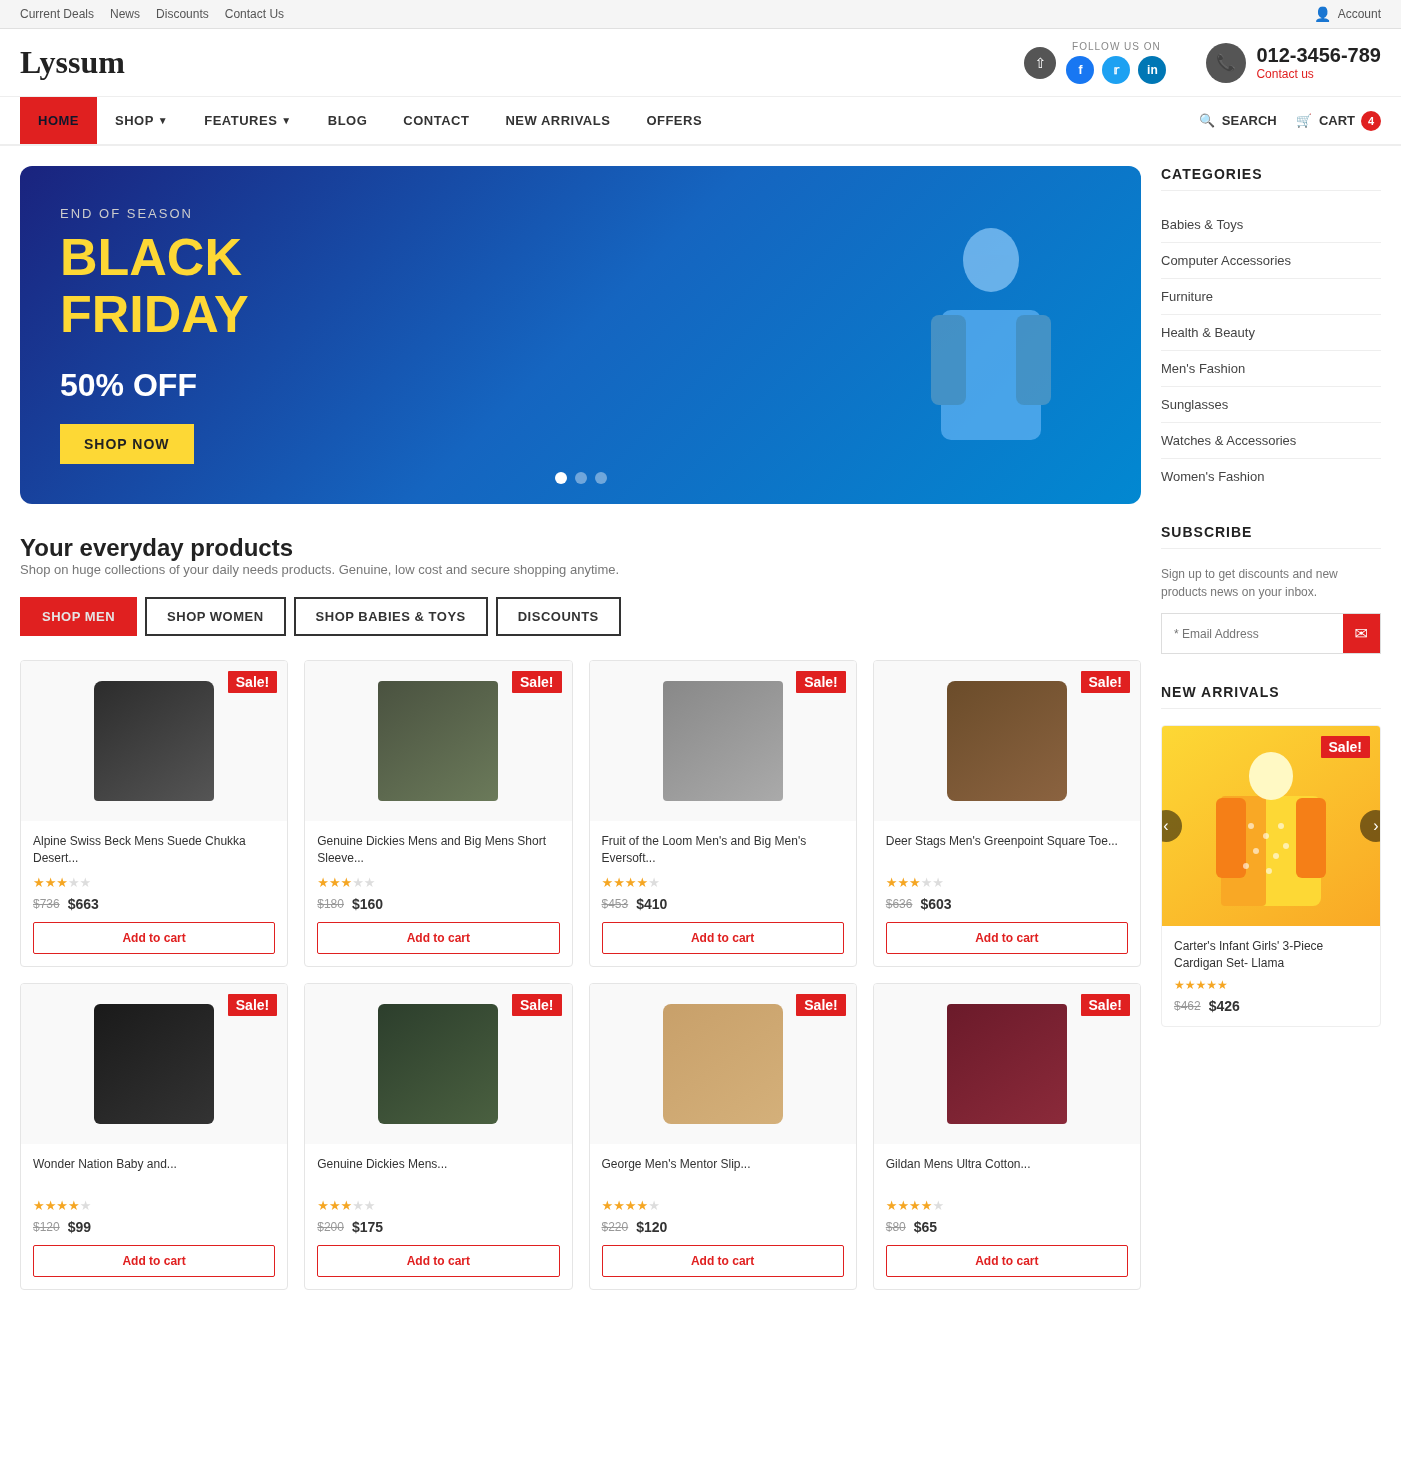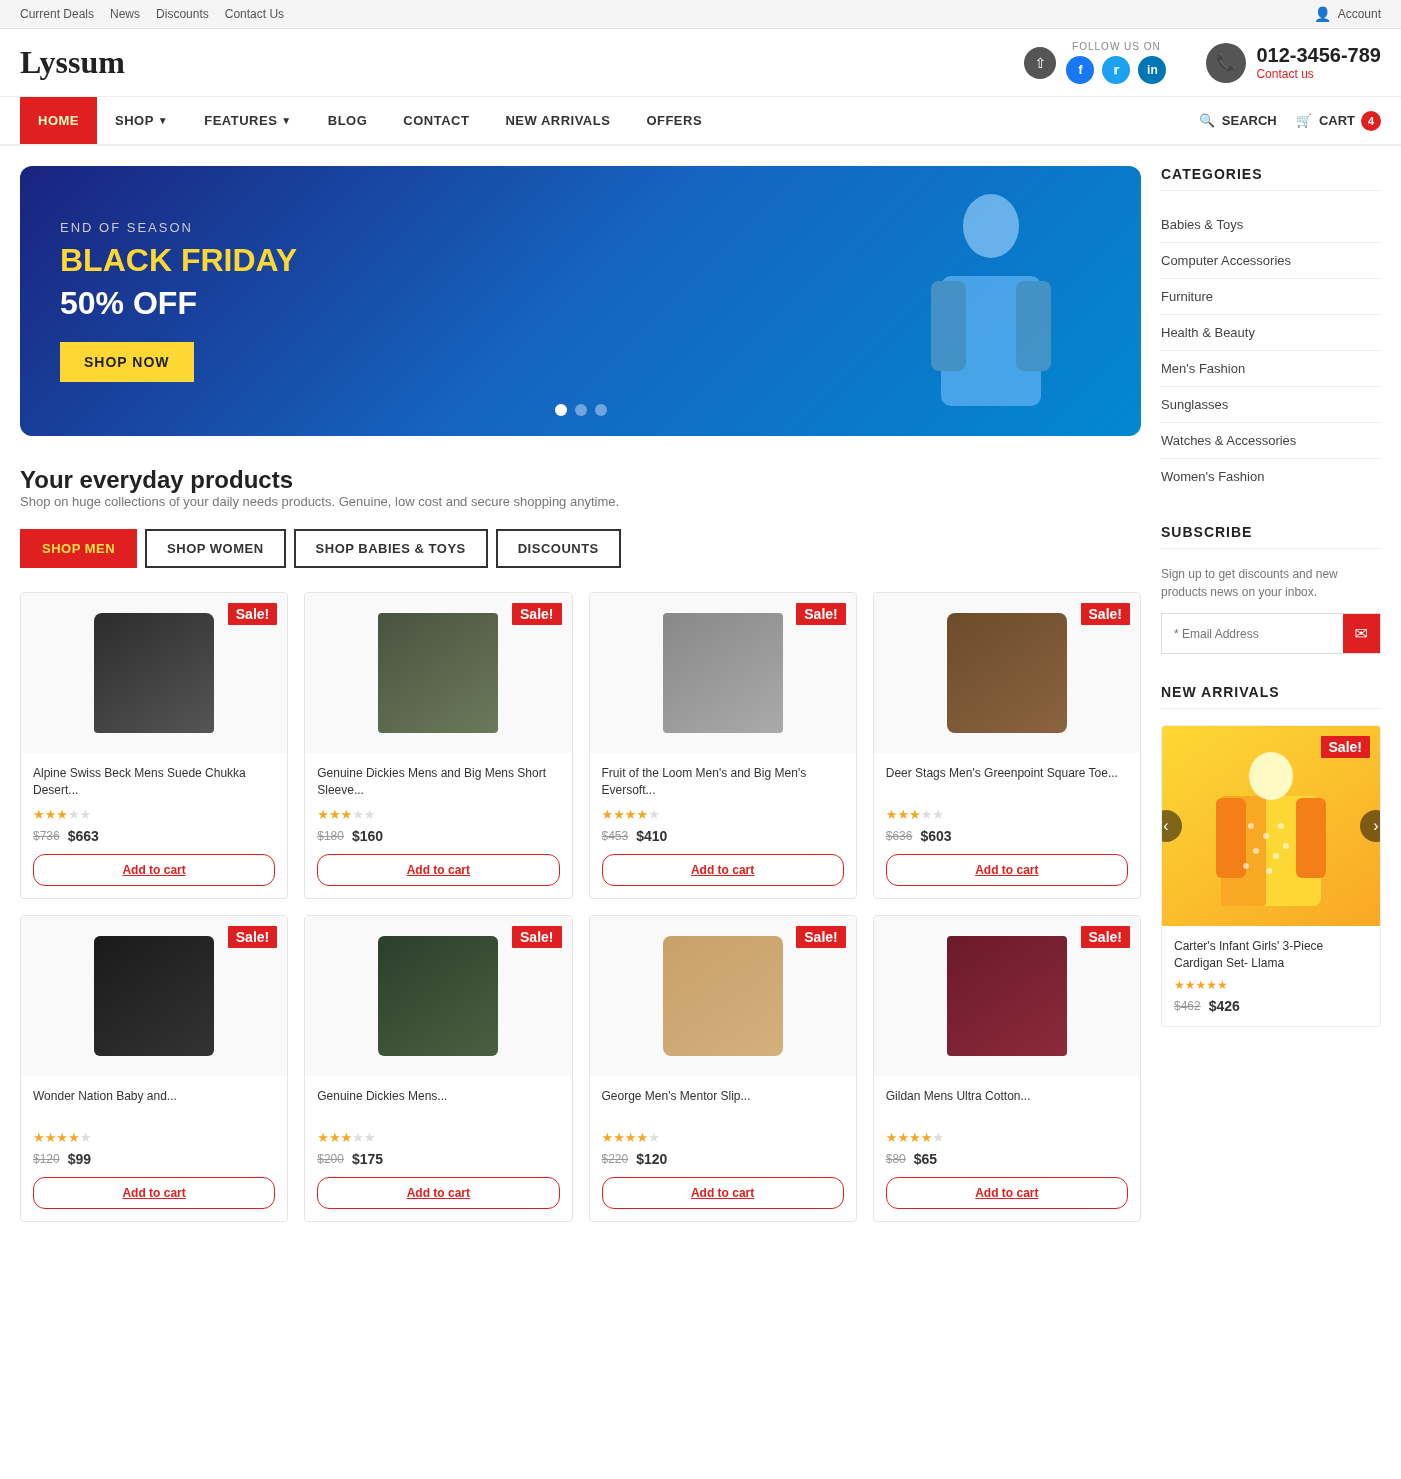--- a/index.html
+++ b/index.html
@@ -93,21 +93,21 @@
       font-weight: 600;
       color: #333;
       cursor: pointer;
       text-transform: uppercase;
       letter-spacing: 0.5px;
       display: flex; align-items: center; gap: 4px;
       white-space: nowrap;
     }
     .nav-item.active {
       background: #e02020;
-      color: #fef9c3;
+      color: #0f172a;
     }
     .nav-item .arrow { font-size: 10px; }
     .nav-right {
       margin-left: auto;
       display: flex; align-items: center; gap: 20px;
     }
     .search-btn {
       display: flex; align-items: center; gap: 6px;
       font-size: 13px; font-weight: 600; cursor: pointer;
       color: #333; text-transform: uppercase;
@@ -145,21 +145,21 @@
       color: white;
       position: relative;
       overflow: hidden;
       min-height: 270px;
       display: flex;
       align-items: center;
       margin-bottom: 30px;
     }
     .hero-text { position: relative; z-index: 2; max-width: 340px; }
     .hero-subtitle { font-size: 13px; text-transform: uppercase; letter-spacing: 2px; color: #ccc; margin-bottom: 8px; }
-    .hero-title { font-size: 32px; font-weight: 900; color: #fdd835; line-height: 1.1; margin-bottom: 6px; }
+    .hero-title { font-size: 52px; font-weight: 900; color: #fdd835; line-height: 1.1; margin-bottom: 24px; }
     .hero-discount { font-size: 32px; font-weight: 900; color: white; margin-bottom: 20px; }
     .hero-btn {
       background: #fdd835;
       color: #222;
       border: none;
       padding: 12px 24px;
       font-size: 14px;
       font-weight: 700;
       text-transform: uppercase;
       cursor: pointer;
@@ -181,21 +181,21 @@
       padding: 10px 20px;
       font-size: 13px;
       font-weight: 600;
       text-transform: uppercase;
       cursor: pointer;
       border: 2px solid #333;
       background: transparent;
       color: #333;
       letter-spacing: 0.5px;
     }
-    .shop-btn.active { background: #e02020; color: #fde047; border-color: #e02020; }
+    .shop-btn.active { background: #e02020; color: #e5e5e5; border-color: #e02020; }
 
     
     .product-grid {
       display: grid;
       grid-template-columns: repeat(4, 1fr);
       gap: 16px;
     }
     .product-card {
       border: 1px solid #e5e5e5;
       border-radius: 4px;
@@ -247,22 +247,21 @@
     .add-to-cart-btn {
       width: 100%;
       padding: 8px;
       border: 1px solid #e02020;
       background: white;
       color: #e02020;
       font-size: 12px;
       font-weight: 600;
       cursor: pointer;
       text-align: center;
-      border-radius: 12px;
-      text-decoration: underline;
+      border-radius: 2px;
     }
 
     
     .sidebar-section { margin-bottom: 30px; }
     .sidebar-heading {
       font-size: 14px;
       font-weight: 700;
       text-transform: uppercase;
       letter-spacing: 1px;
       color: #222;

